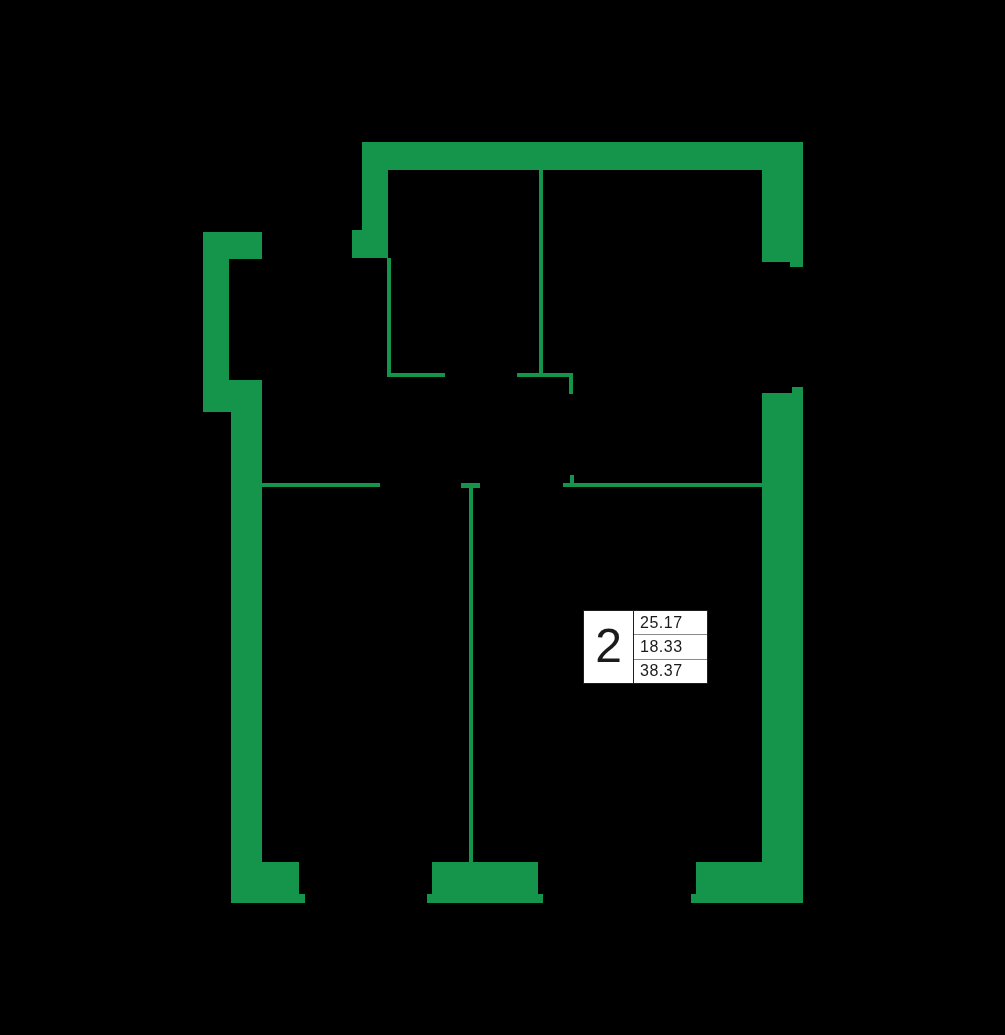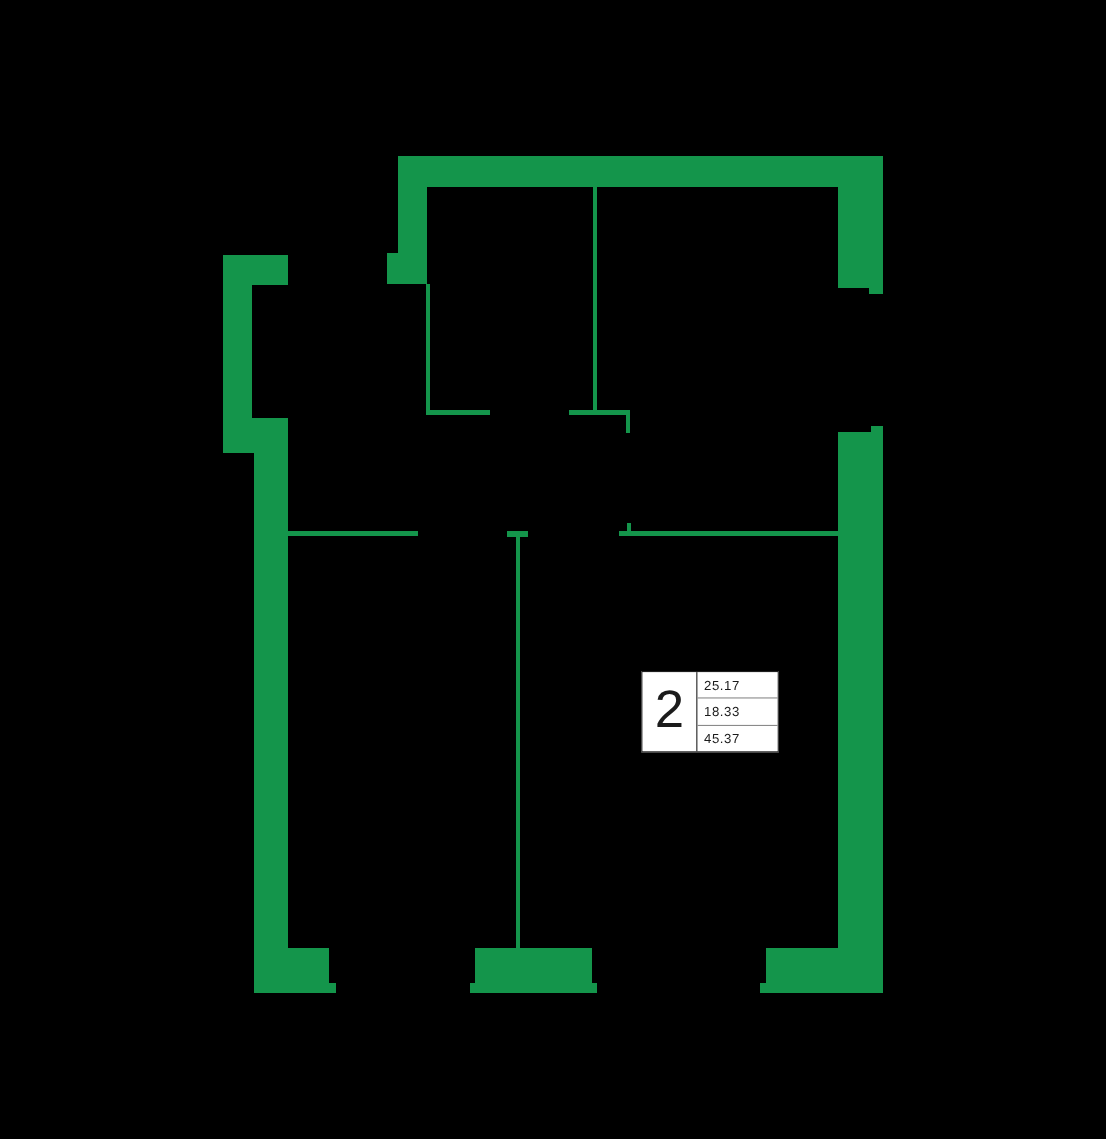--- a/index.html
+++ b/index.html
@@ -52,21 +52,21 @@
     display: flex;
     flex-direction: column;
     min-width: 0;
   }
   .area-row {
     flex: 1;
     display: flex;
     align-items: center;
     box-sizing: border-box;
     padding-left: 6px;
-    font-size: 12px;
+    font-size: 16px;
     letter-spacing: 0.5px;
     border-top: 1px solid var(--label-divider, #8a8a8a);
     white-space: nowrap;
   }
   .area-row:first-child {
     border-top: none;
   }
 </style>
 </head>
 <body>
@@ -100,16 +100,16 @@
       <rect x="461" y="483" width="19" height="5" fill="#14954B"></rect>
       <rect x="469" y="487" width="4" height="375" fill="#14954B"></rect>
       <rect x="262" y="483" width="118" height="4" fill="#14954B"></rect>
     </svg>
 
   <div class="unit-box">
     <div class="unit-num">2</div>
     <div class="unit-areas">
       <div class="area-row">25.17</div>
       <div class="area-row">18.33</div>
-      <div class="area-row">45.37</div>
+      <div class="area-row">38.37</div>
     </div>
   </div>
 </div>
 
 </body></html>

